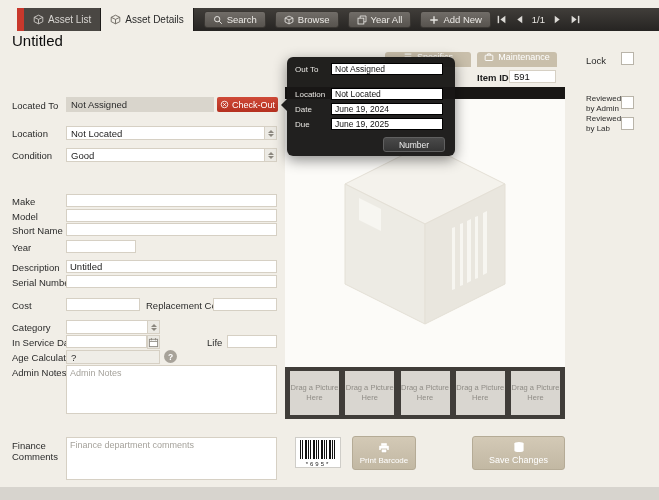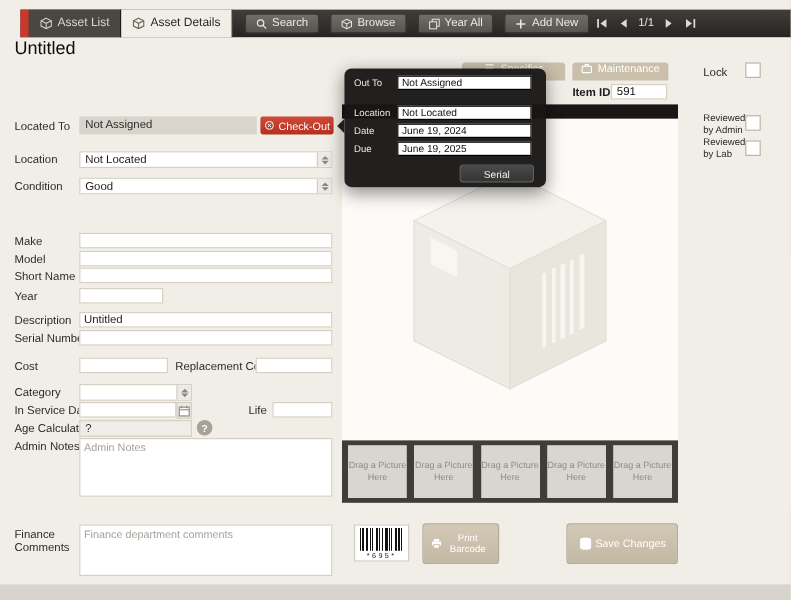--- a/index.html
+++ b/index.html
@@ -85,21 +85,21 @@
     text-align:center;font-size:7.5px;color:#8f8c86;line-height:1.3;cursor:pointer;}
 
   .barcode-box{position:absolute;left:295px;top:437px;width:46px;height:31px;background:#fff;
     border:1px solid #cfcdc8;box-sizing:border-box;display:flex;flex-direction:column;align-items:center;
     padding-top:2px;}
   .bars{width:36px;height:19px;
     background:repeating-linear-gradient(90deg,#111 0 1px,#fff 1px 2px,#111 2px 3px,#fff 3px 5px,#111 5px 7px,#fff 7px 8px);}
   .barcode-text{font-size:6px;letter-spacing:2px;color:#222;margin-top:2px;}
 
   .tan-btn{position:absolute;background:linear-gradient(#d3c9b6,#c2b8a3);border:1px solid #b5ab96;
-    border-radius:3px;display:flex;align-items:center;justify-content:center;gap:2px;
+    border-radius:3px;display:flex;flex-direction:column;align-items:center;justify-content:center;gap:2px;
     color:#fff;cursor:pointer;font-family:inherit;}
   .tan-btn .ticon{width:12px;height:12px;color:#fff;}
   #print-btn{left:352px;top:436px;width:64px;height:34px;font-size:8px;}
   #save-btn{left:472px;top:436px;width:93px;height:34px;font-size:9px;}
 
   .side-label{position:absolute;font-size:8px;color:#2b2b2b;line-height:1.3;}
   .checkbox{position:absolute;width:13px;height:13px;background:#fff;border:1px solid #b9b4a9;
     box-sizing:border-box;cursor:pointer;}
   .footer{position:absolute;left:0;top:487px;width:659px;height:13px;background:#d7d4ce;}
 </style>
@@ -380,17 +380,17 @@
 
     <div class="pop-label" style="top:33px">Location</div>
     <div class="pop-input" style="top:31px">Not Located</div>
 
     <div class="pop-label" style="top:48px">Date</div>
     <div class="pop-input" style="top:46px">June 19, 2024</div>
 
     <div class="pop-label" style="top:63px">Due</div>
     <div class="pop-input" style="top:61px">June 19, 2025</div>
 
-    <div class="cancel-btn">Serial</div>
+    <div class="cancel-btn">Number</div>
   </div>
 
   <div class="footer"></div>
 </div>
 
 </body></html>

